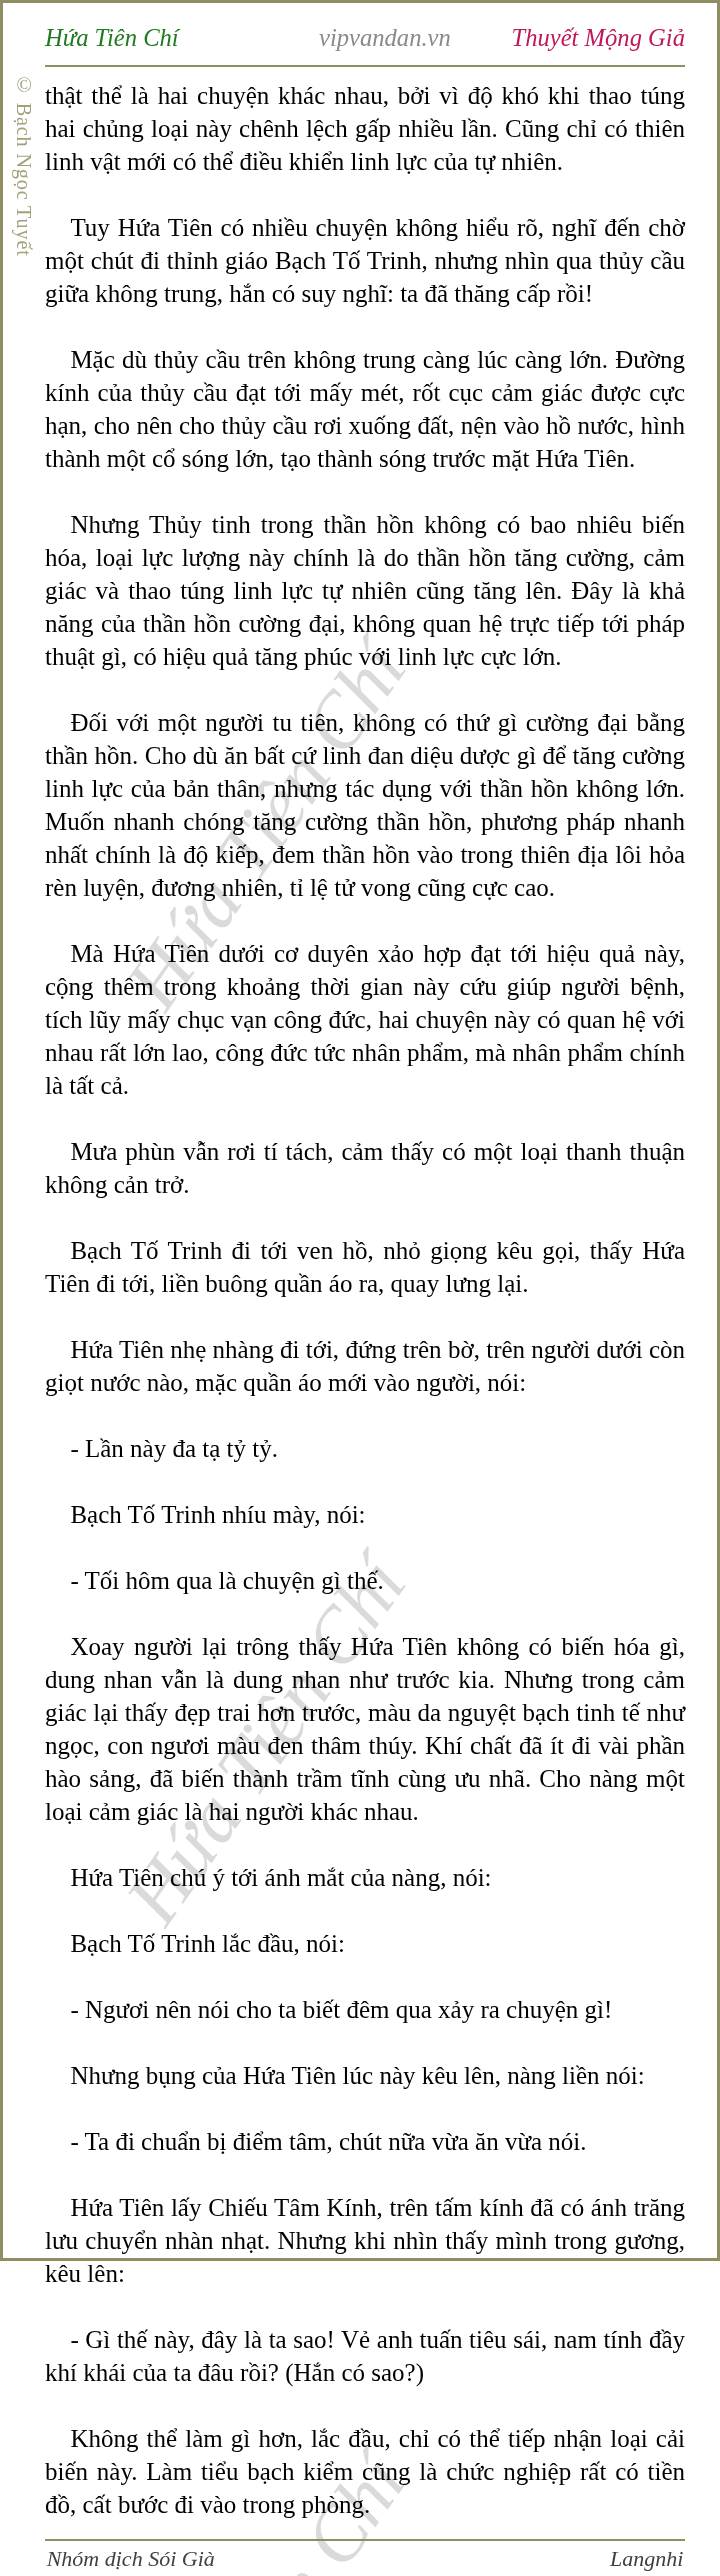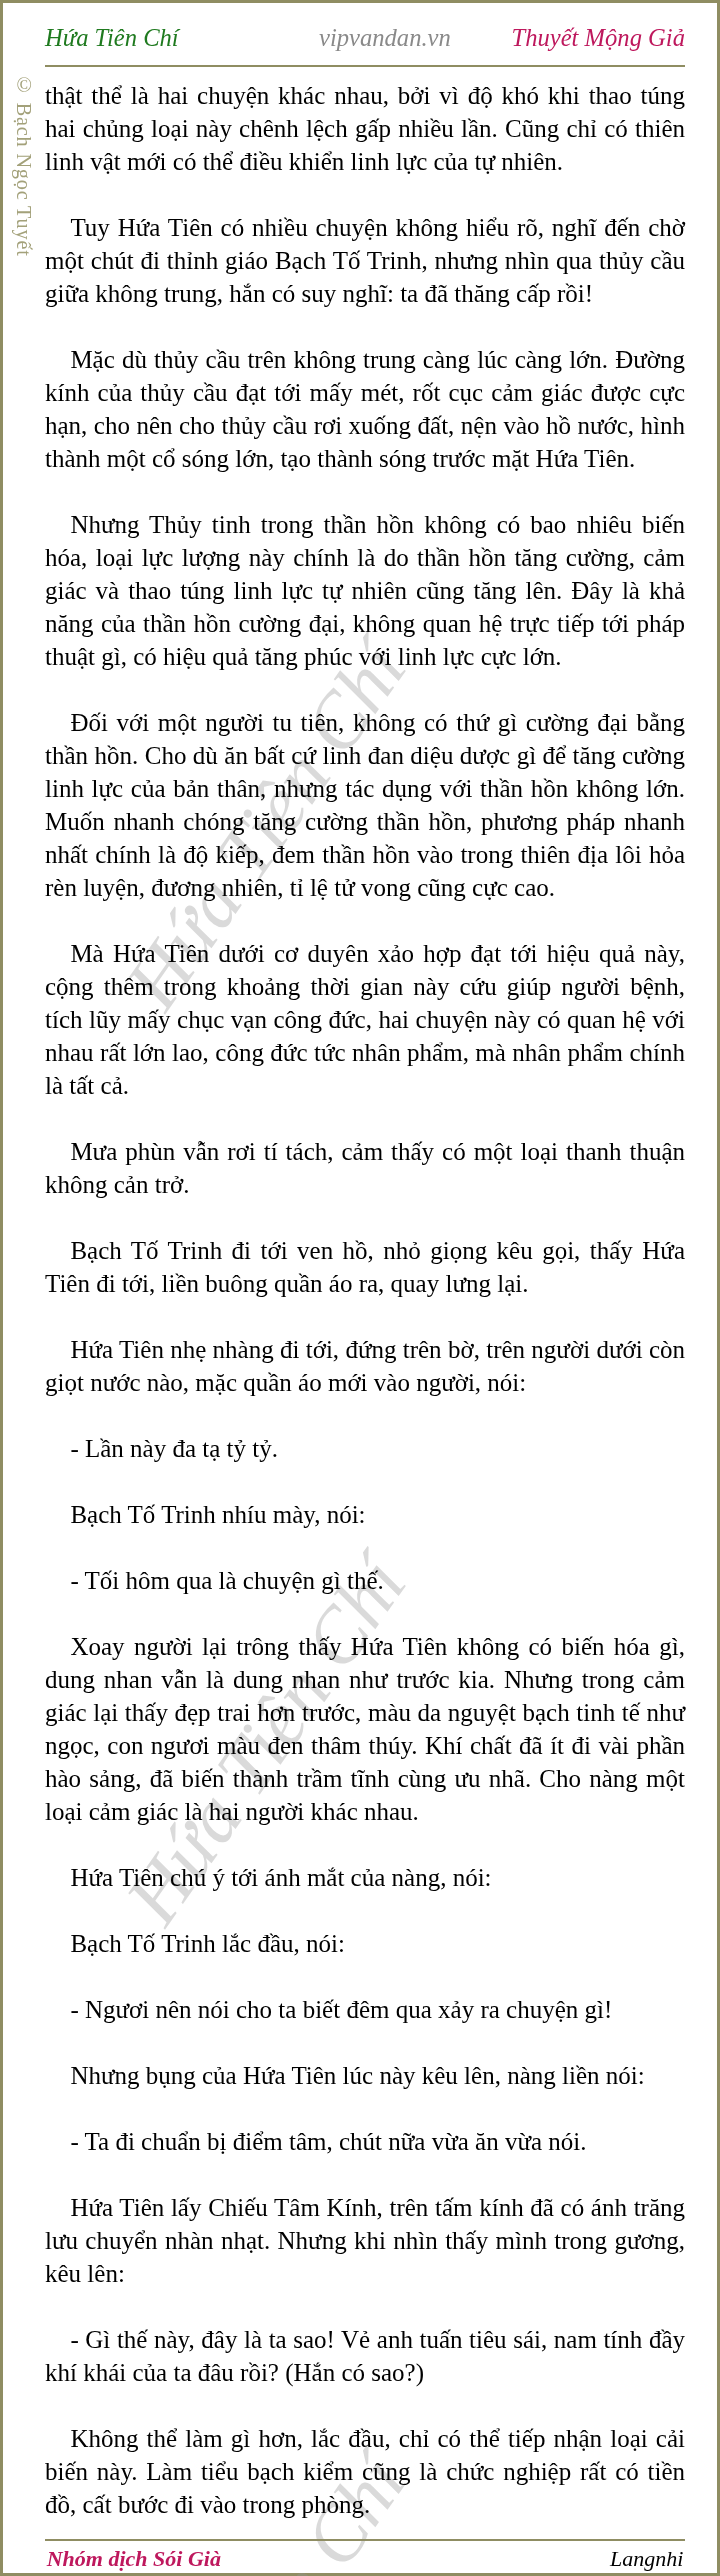--- a/index.html
+++ b/index.html
@@ -1,18 +1,18 @@
 <!DOCTYPE html>
 <html style="font-size:13.6px"><head>
   <meta charset="utf-8">
   <style>
     html, body { margin: 0; padding: 0; background: #ffffff; }
     body { width: 720px; height: 2576px; position: relative; overflow: hidden; }
     .page {
-      position: absolute; left: 0; top: 0; width: 720px; height: 2576px;
+      position: absolute; left: 0; top: 0; width: 720px; height: 2261px;
       box-sizing: border-box; border: 3.4px solid #8f8d62; background: #ffffff;
     }
     .header {
       position: absolute; left: 42px; top: 8.5px; width: 640px; height: 53px;
       border-bottom: 2.5px solid #8f8d62;
       font-family: "Liberation Serif", serif; font-style: italic; font-size: 24.6px;
     }
     .header span { position: absolute; top: 12px; white-space: nowrap; }
     .h-left { left: 0; color: #1f7a1f; }
     .h-center { left: 251px; color: #8a8a8a; margin-left: 23px; }
@@ -33,22 +33,22 @@
       position: absolute; font-family: "Liberation Serif", serif; font-style: italic;
       font-size: 78px; color: rgba(150,150,150,0.35); white-space: nowrap;
       transform: rotate(-55deg); transform-origin: left bottom; pointer-events: none;
     }
     .footer {
       position: absolute; left: 42px; top: 2536px; width: 640px; height: 34px;
       border-top: 2.5px solid #8f8d62;
       font-family: "Liberation Serif", serif; font-style: italic; font-size: 22px;
     }
     .footer span { position: absolute; top: 5.1px; white-space: nowrap; }
-    .f-left { left: 1.7px; color: #be185d; font-weight: bold; }
-    .f-right { right: 1.7px; color: #000000; }
+    .f-left { left: 1.7px; color: #404040; }
+    .f-right { right: 1.7px; color: #404040; }
   </style>
 </head>
 <body>
 
 <div class="page">
 
   <div class="header">
     <span class="h-left">Hứa Tiên Chí</span>
     <span class="h-center">vipvandan.vn</span>
     <span class="h-right">Thuyết Mộng Giả</span>

